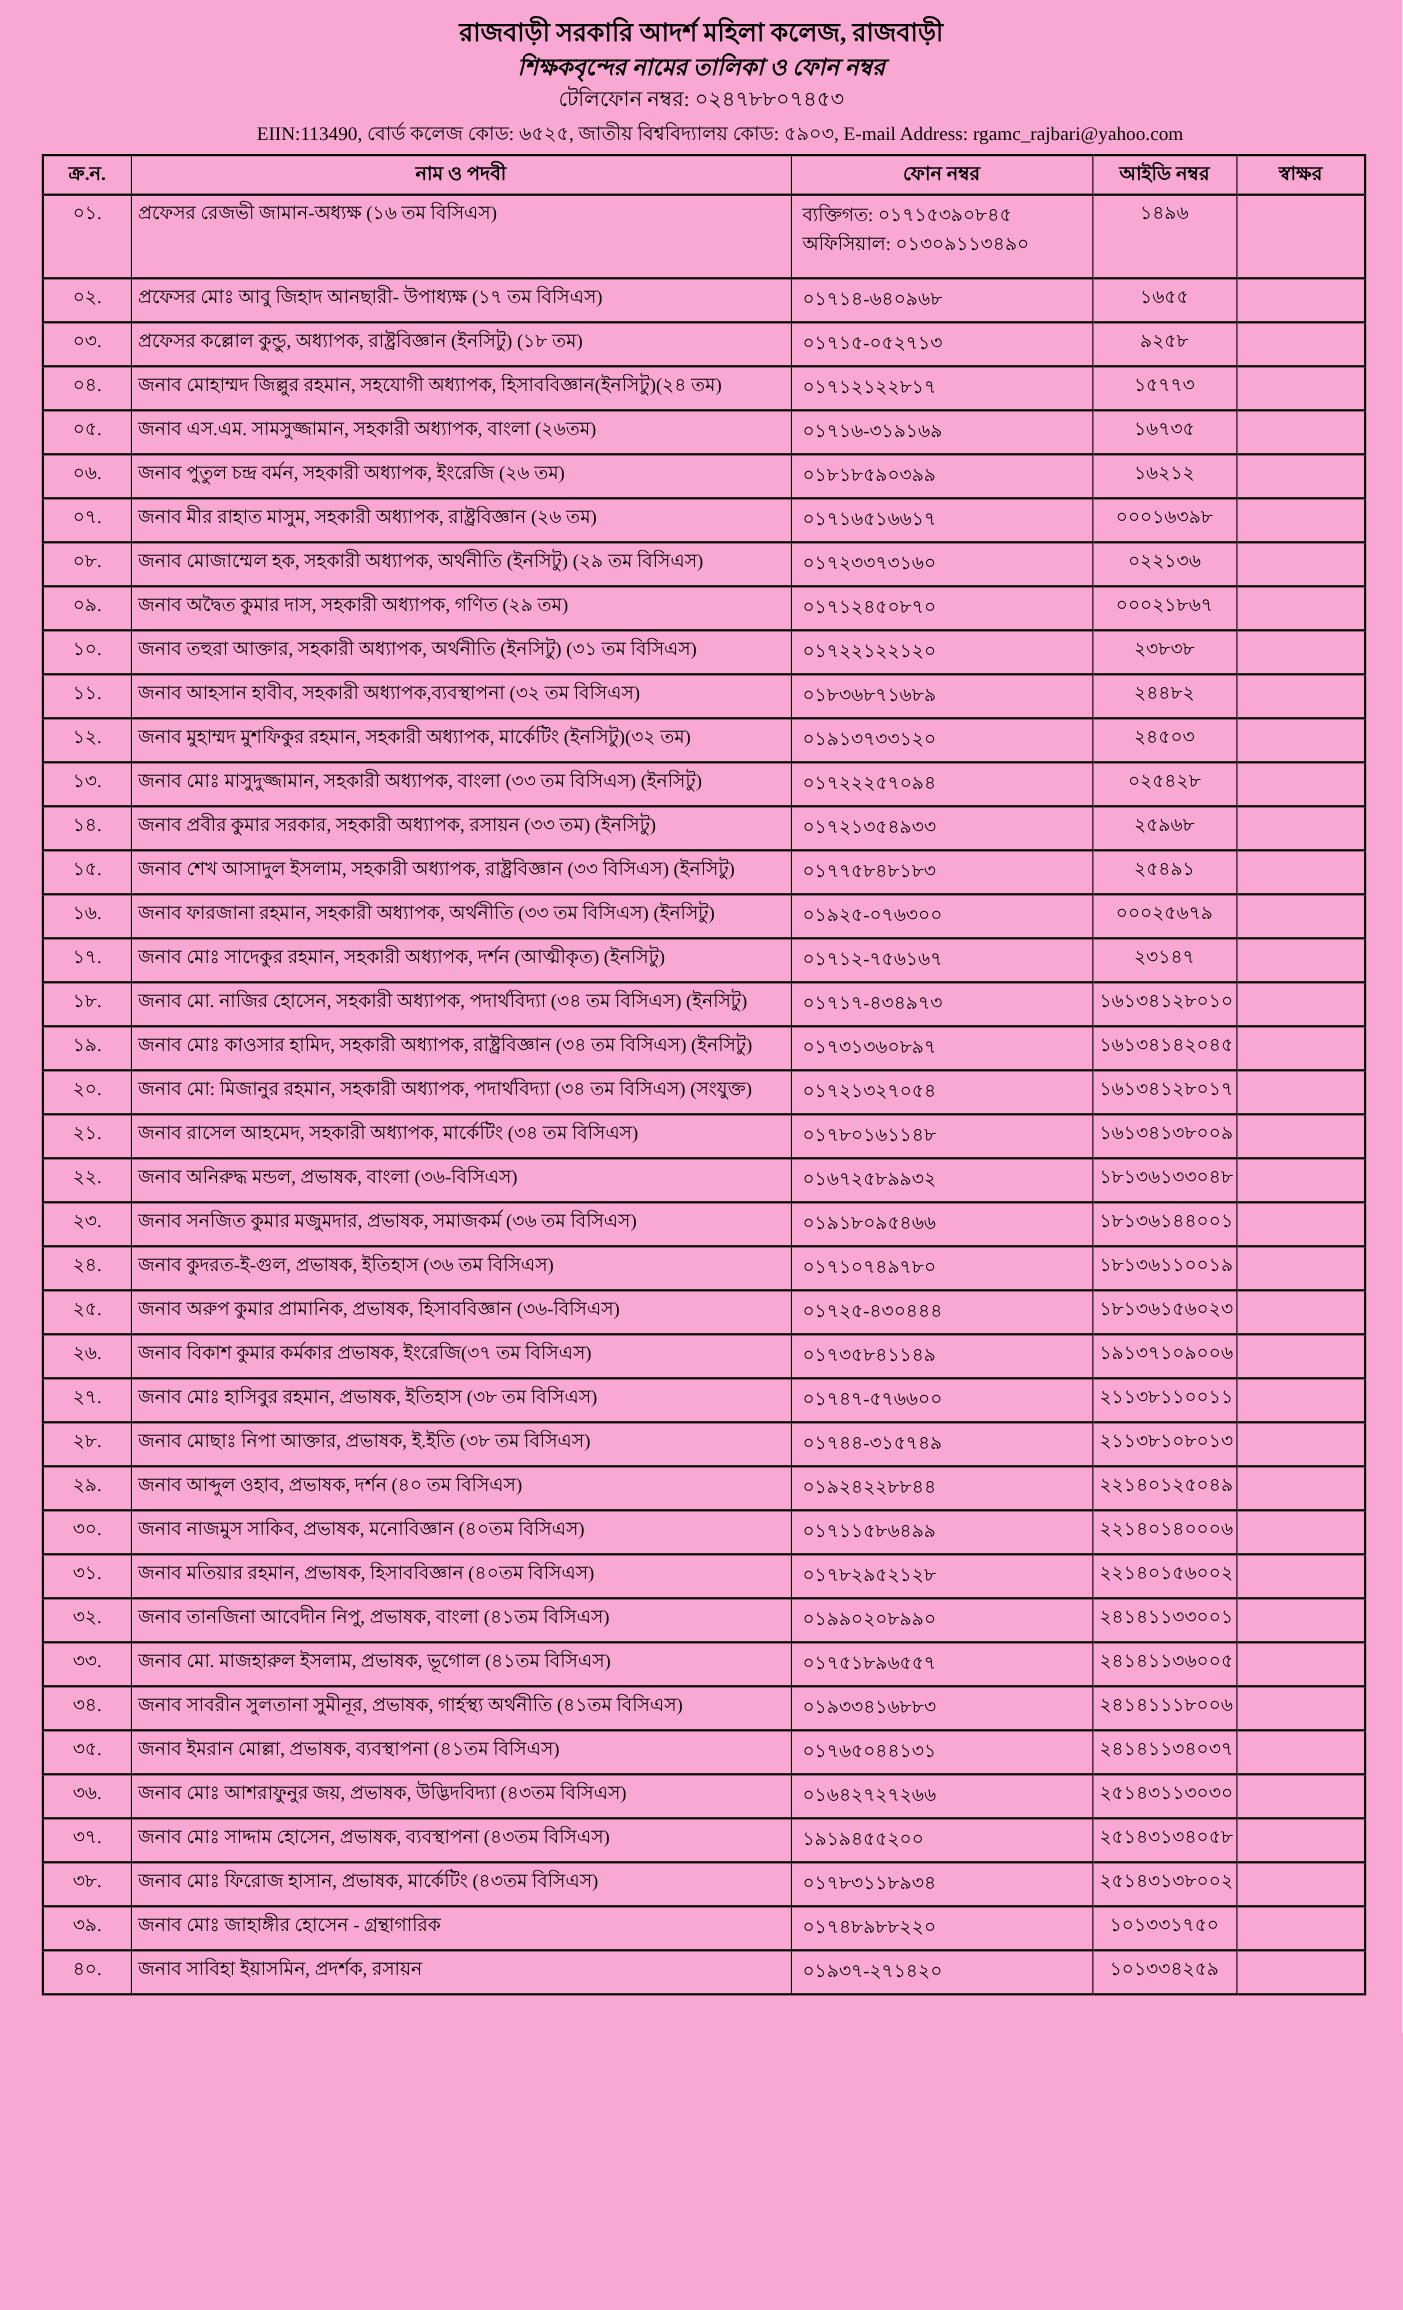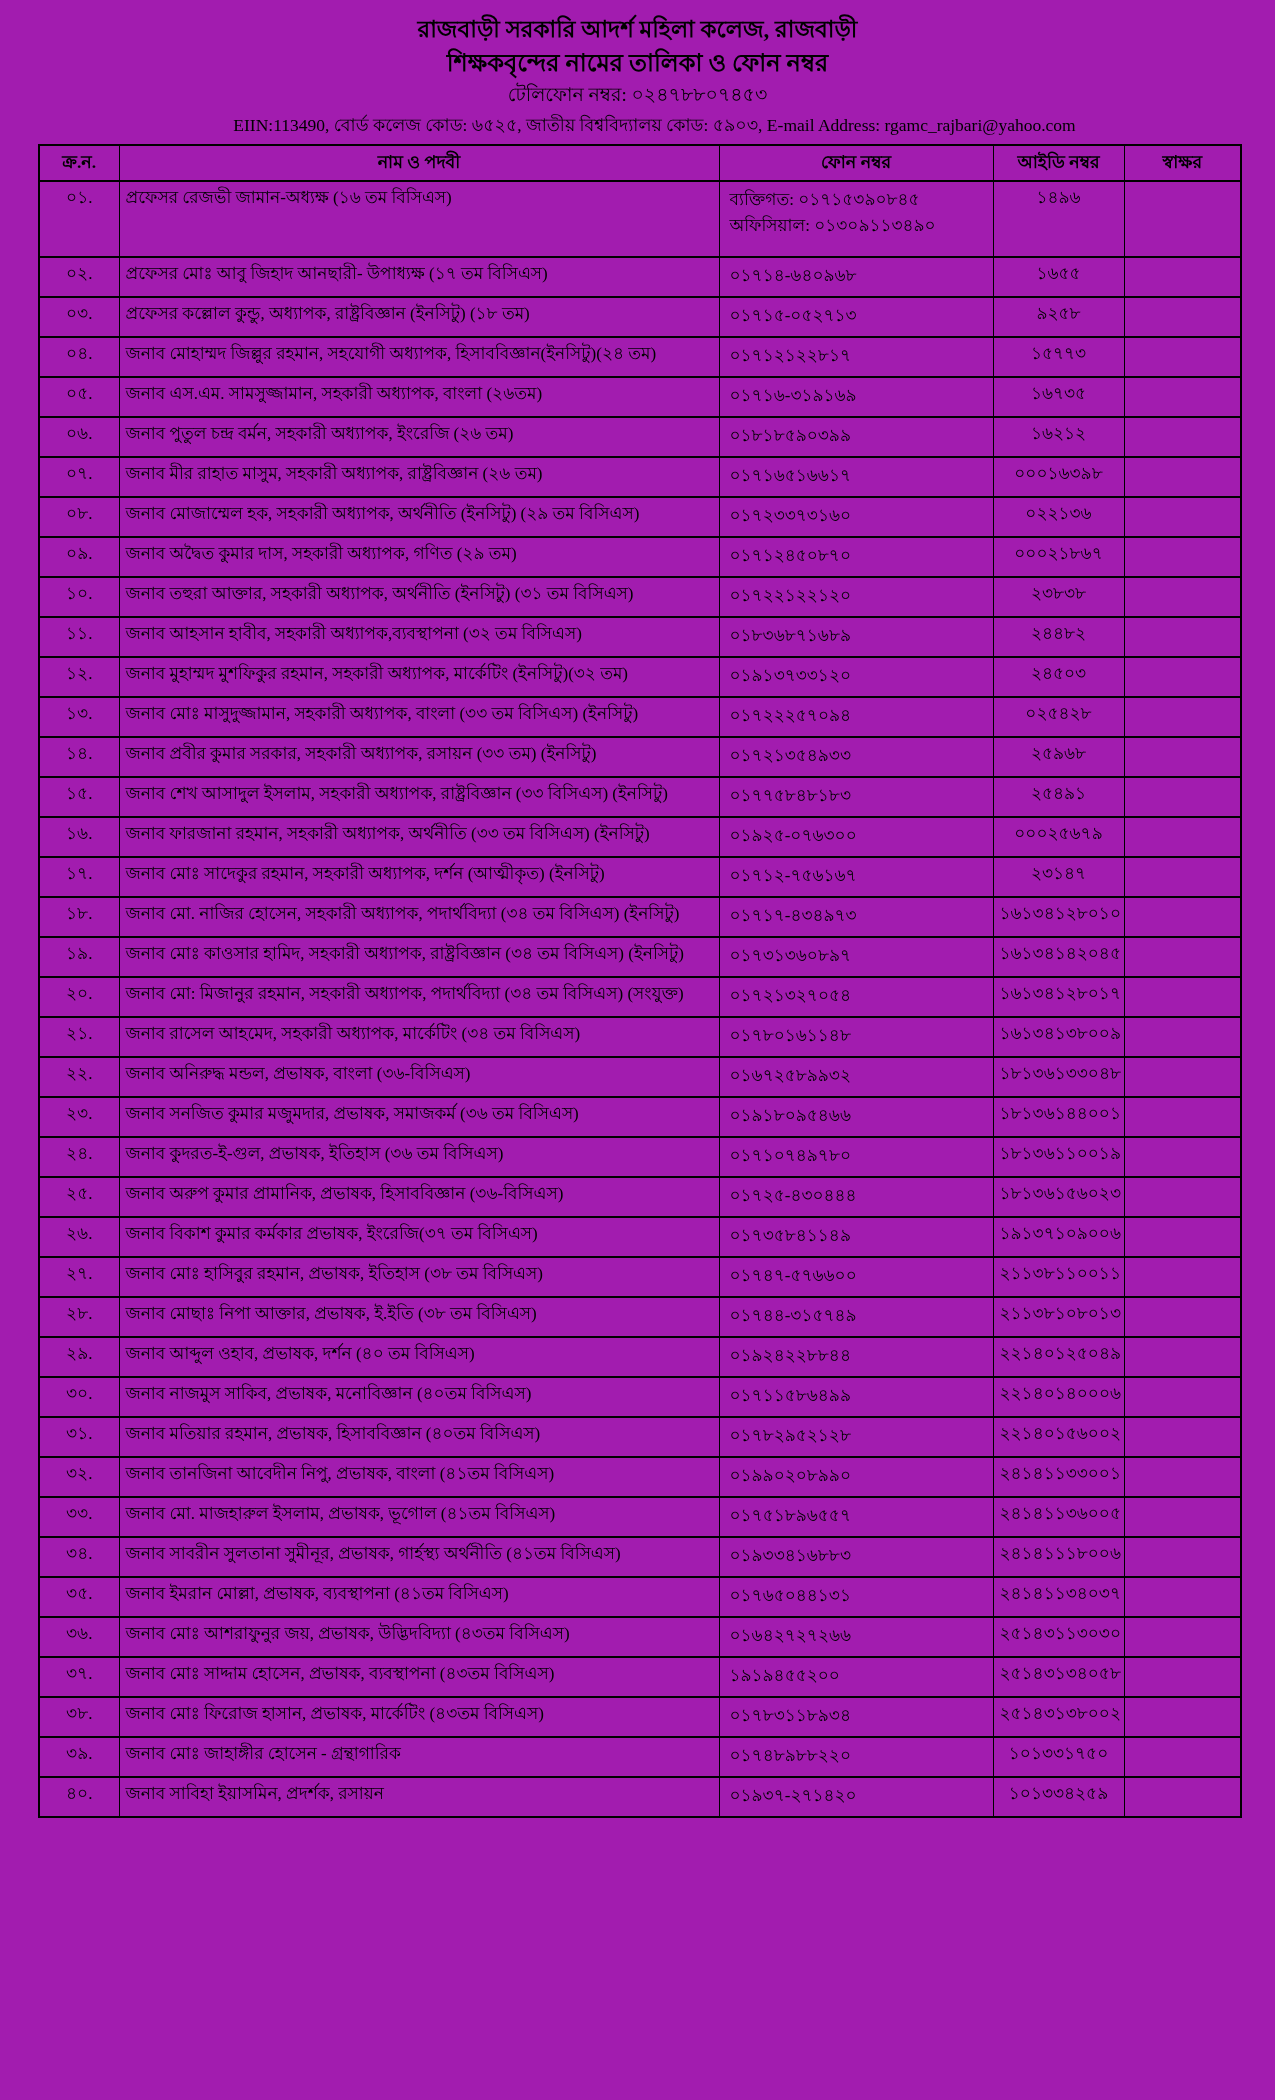--- a/index.html
+++ b/index.html
@@ -6,28 +6,28 @@
     margin: 0;
     padding: 0;
     background: #ffffff;
     font-family: "Liberation Serif", "DejaVu Serif", serif;
     color: #000000;
   }
   .page {
     width: 1275px;
     height: 2100px;
     margin: 0 auto;
-    background: #a21caf;
+    background: #f9a8d4;
     box-sizing: border-box;
     padding-top: 16px;
     overflow: hidden;
   }
   .titles { text-align: center; }
   .title-1 { font-size: 23px; font-weight: bold; line-height: 1.25; }
-  .title-2 { font-size: 24px; font-weight: bold; line-height: 1.3; margin-top: 3px; }
+  .title-2 { font-size: 21px; font-weight: bold; line-height: 1.3; margin-top: 3px; font-style: italic; }
   .title-3 { font-size: 19px; line-height: 1.3; margin-top: 4px; }
   .title-4 { font-size: 17.5px; line-height: 1.3; margin-top: 6px; margin-left: 34px; }
 
   table.teacher-table {
     border-collapse: collapse;
     table-layout: fixed;
     margin: 8px auto 0 38px;
     width: 1202px;
     border: 2px solid #000;
   }

